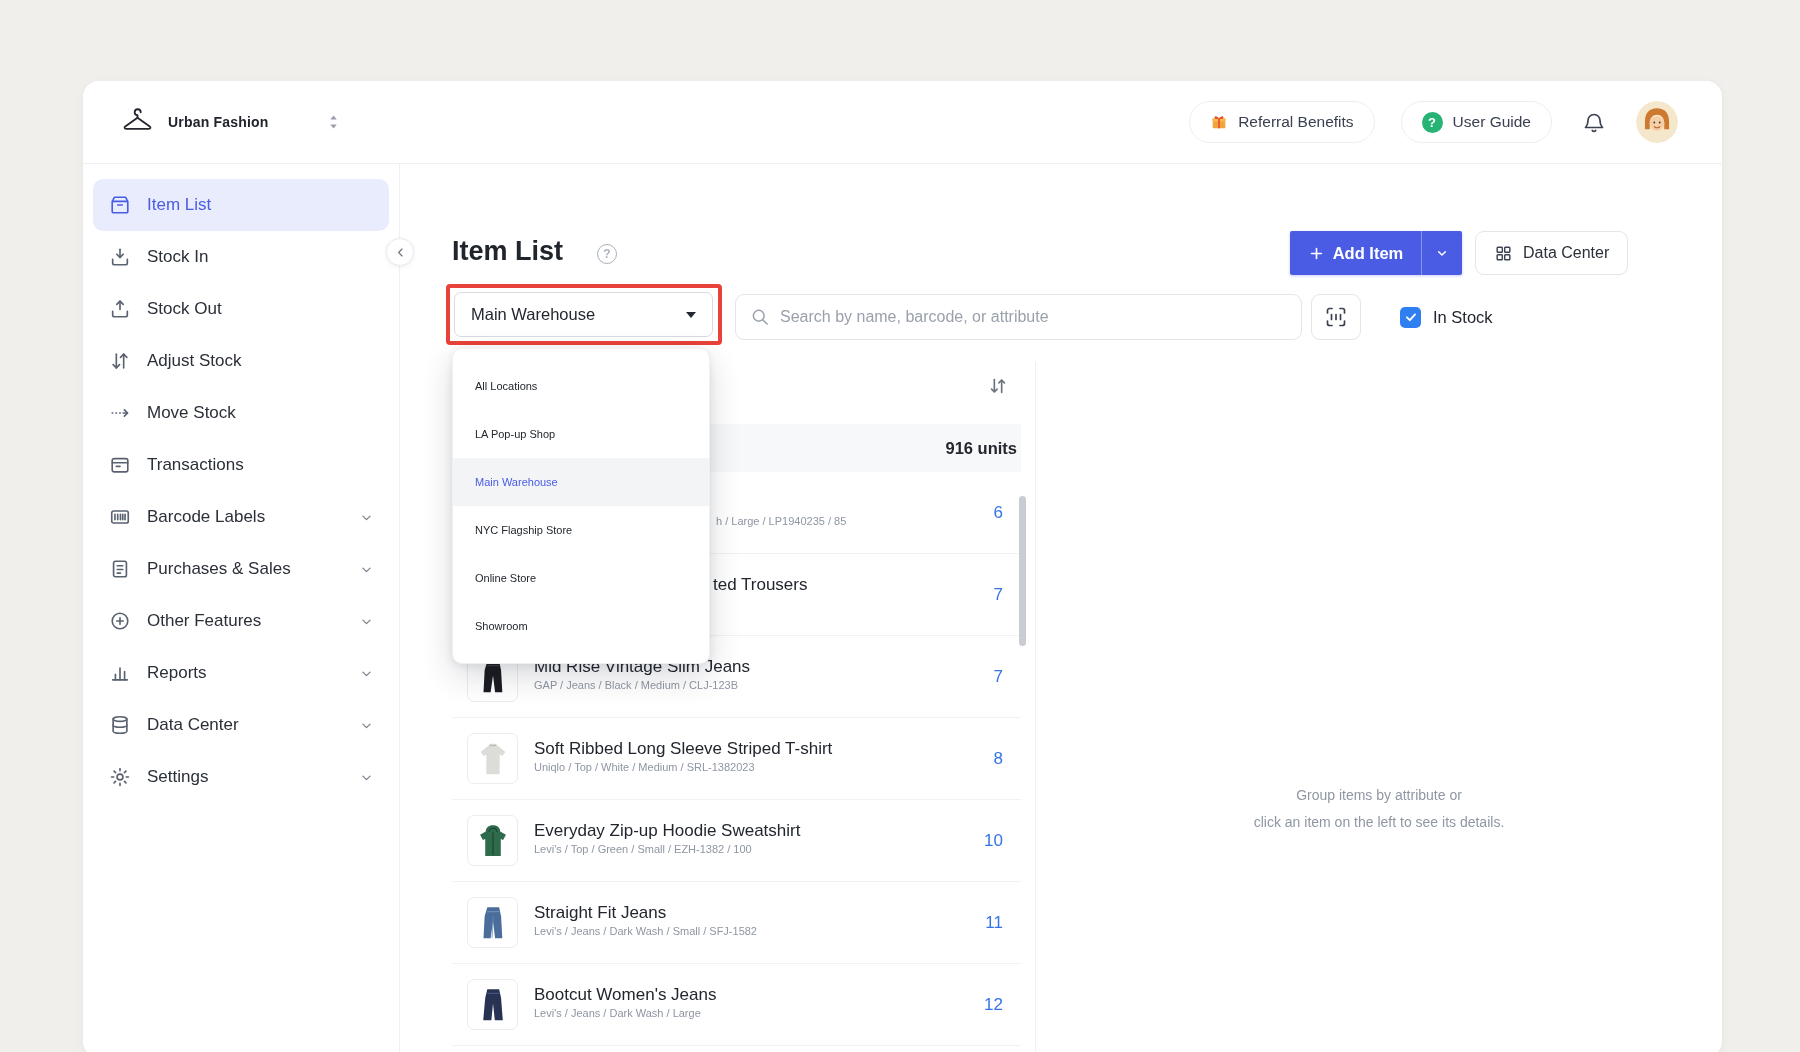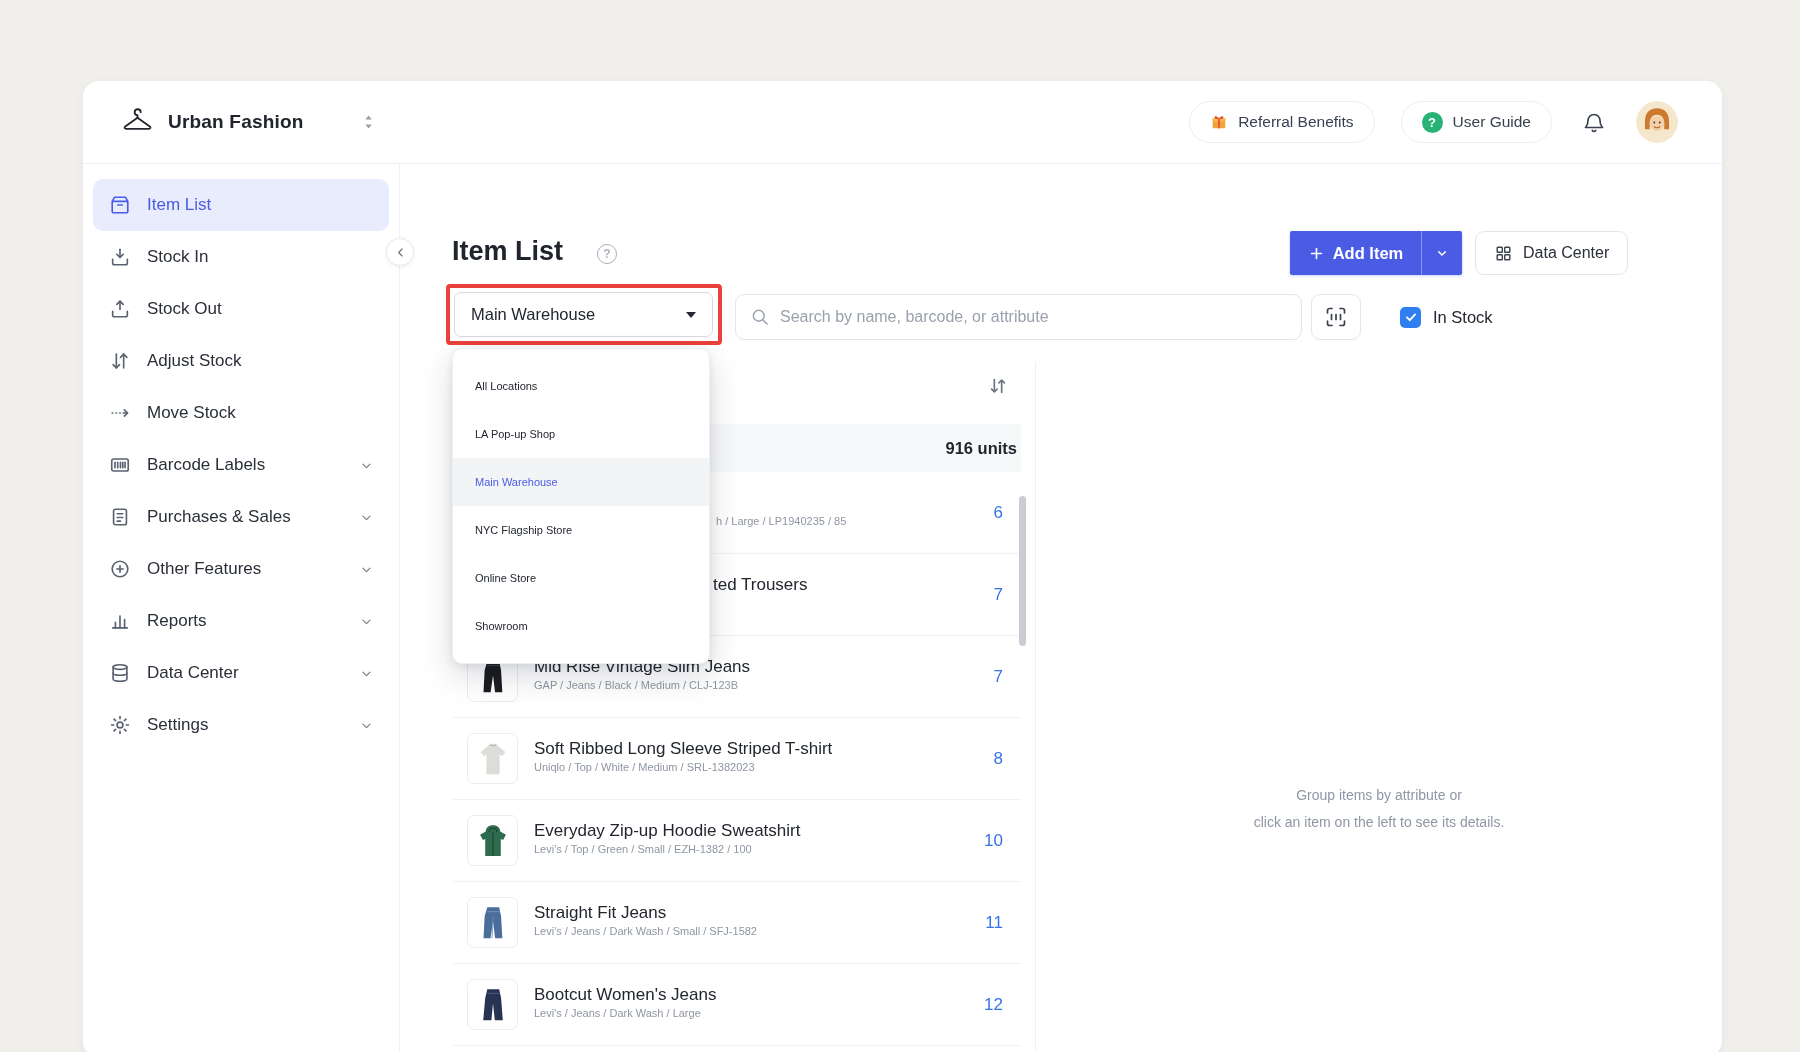--- a/index.html
+++ b/index.html
@@ -19,21 +19,21 @@
     box-shadow: 0 2px 10px rgba(30,34,48,.05);
     overflow: hidden;
   }
 
   
   .card-header {
     position: absolute; left: 0; top: 0; width: 100%; height: 83px;
     border-bottom: 1px solid #eef0f3; background: #fff; z-index: 40;
   }
   .brand { position: absolute; left: 38px; top: 0; height: 82px; display: flex; align-items: center; }
-  .brand-name { font-size: 19px; font-weight: 700; color: #20242c; margin-left: 14px; letter-spacing: .2px; }
+  .brand-name { font-size: 14px; font-weight: 700; color: #20242c; margin-left: 14px; letter-spacing: .2px; }
   .brand-sorter { margin-left: 58px; display: flex; cursor: pointer; }
   .header-right { position: absolute; right: 44px; top: 0; height: 82px; display: flex; align-items: center; }
   .pill {
     display: flex; align-items: center; gap: 10px; height: 42px; padding: 0 20px;
     border: 1px solid #ebedef; border-radius: 22px; background: #fff;
     font-size: 15.5px; color: #394150; font-family: inherit; cursor: pointer;
   }
   .pill + .pill { margin-left: 26px; }
   .q-badge {
     width: 21px; height: 21px; border-radius: 50%; background: #27b376; color: #fff;
@@ -257,20 +257,30 @@
             <path d="M11.7 12h.6"></path>
             <path d="M15.5 12h4"></path>
             <path d="m16.8 8.5 3.5 3.5-3.5 3.5"></path>
           </svg>
       </span>
       <span class="si-label">Move Stock</span>
     </div>
     <div class="side-item">
       <span class="si-icon">
         <svg width="22" height="22" viewBox="0 0 24 24" fill="none" stroke="currentColor" stroke-width="1.8" stroke-linecap="round" stroke-linejoin="round">
+            <rect x="3.5" y="5" width="17" height="14.5" rx="2"></rect>
+            <path d="M3.5 9.5h17"></path>
+            <path d="M8 13.5h4"></path>
+          </svg>
+      </span>
+      <span class="si-label">Transactions</span>
+    </div>
+    <div class="side-item">
+      <span class="si-icon">
+        <svg width="22" height="22" viewBox="0 0 24 24" fill="none" stroke="currentColor" stroke-width="1.8" stroke-linecap="round" stroke-linejoin="round">
             <rect x="3" y="5.5" width="18" height="13" rx="2"></rect>
             <path d="M6.5 9v6M9.5 9v6M12.5 9v6M15 9v6M17.5 9v6"></path>
           </svg>
       </span>
       <span class="si-label">Barcode Labels</span>
       <span class="si-chev">
         <svg width="17" height="17" viewBox="0 0 24 24" fill="none" stroke="currentColor" stroke-width="1.8" stroke-linecap="round" stroke-linejoin="round">
             <path d="m7 10 5 5 5-5"></path>
           </svg>
       </span>

